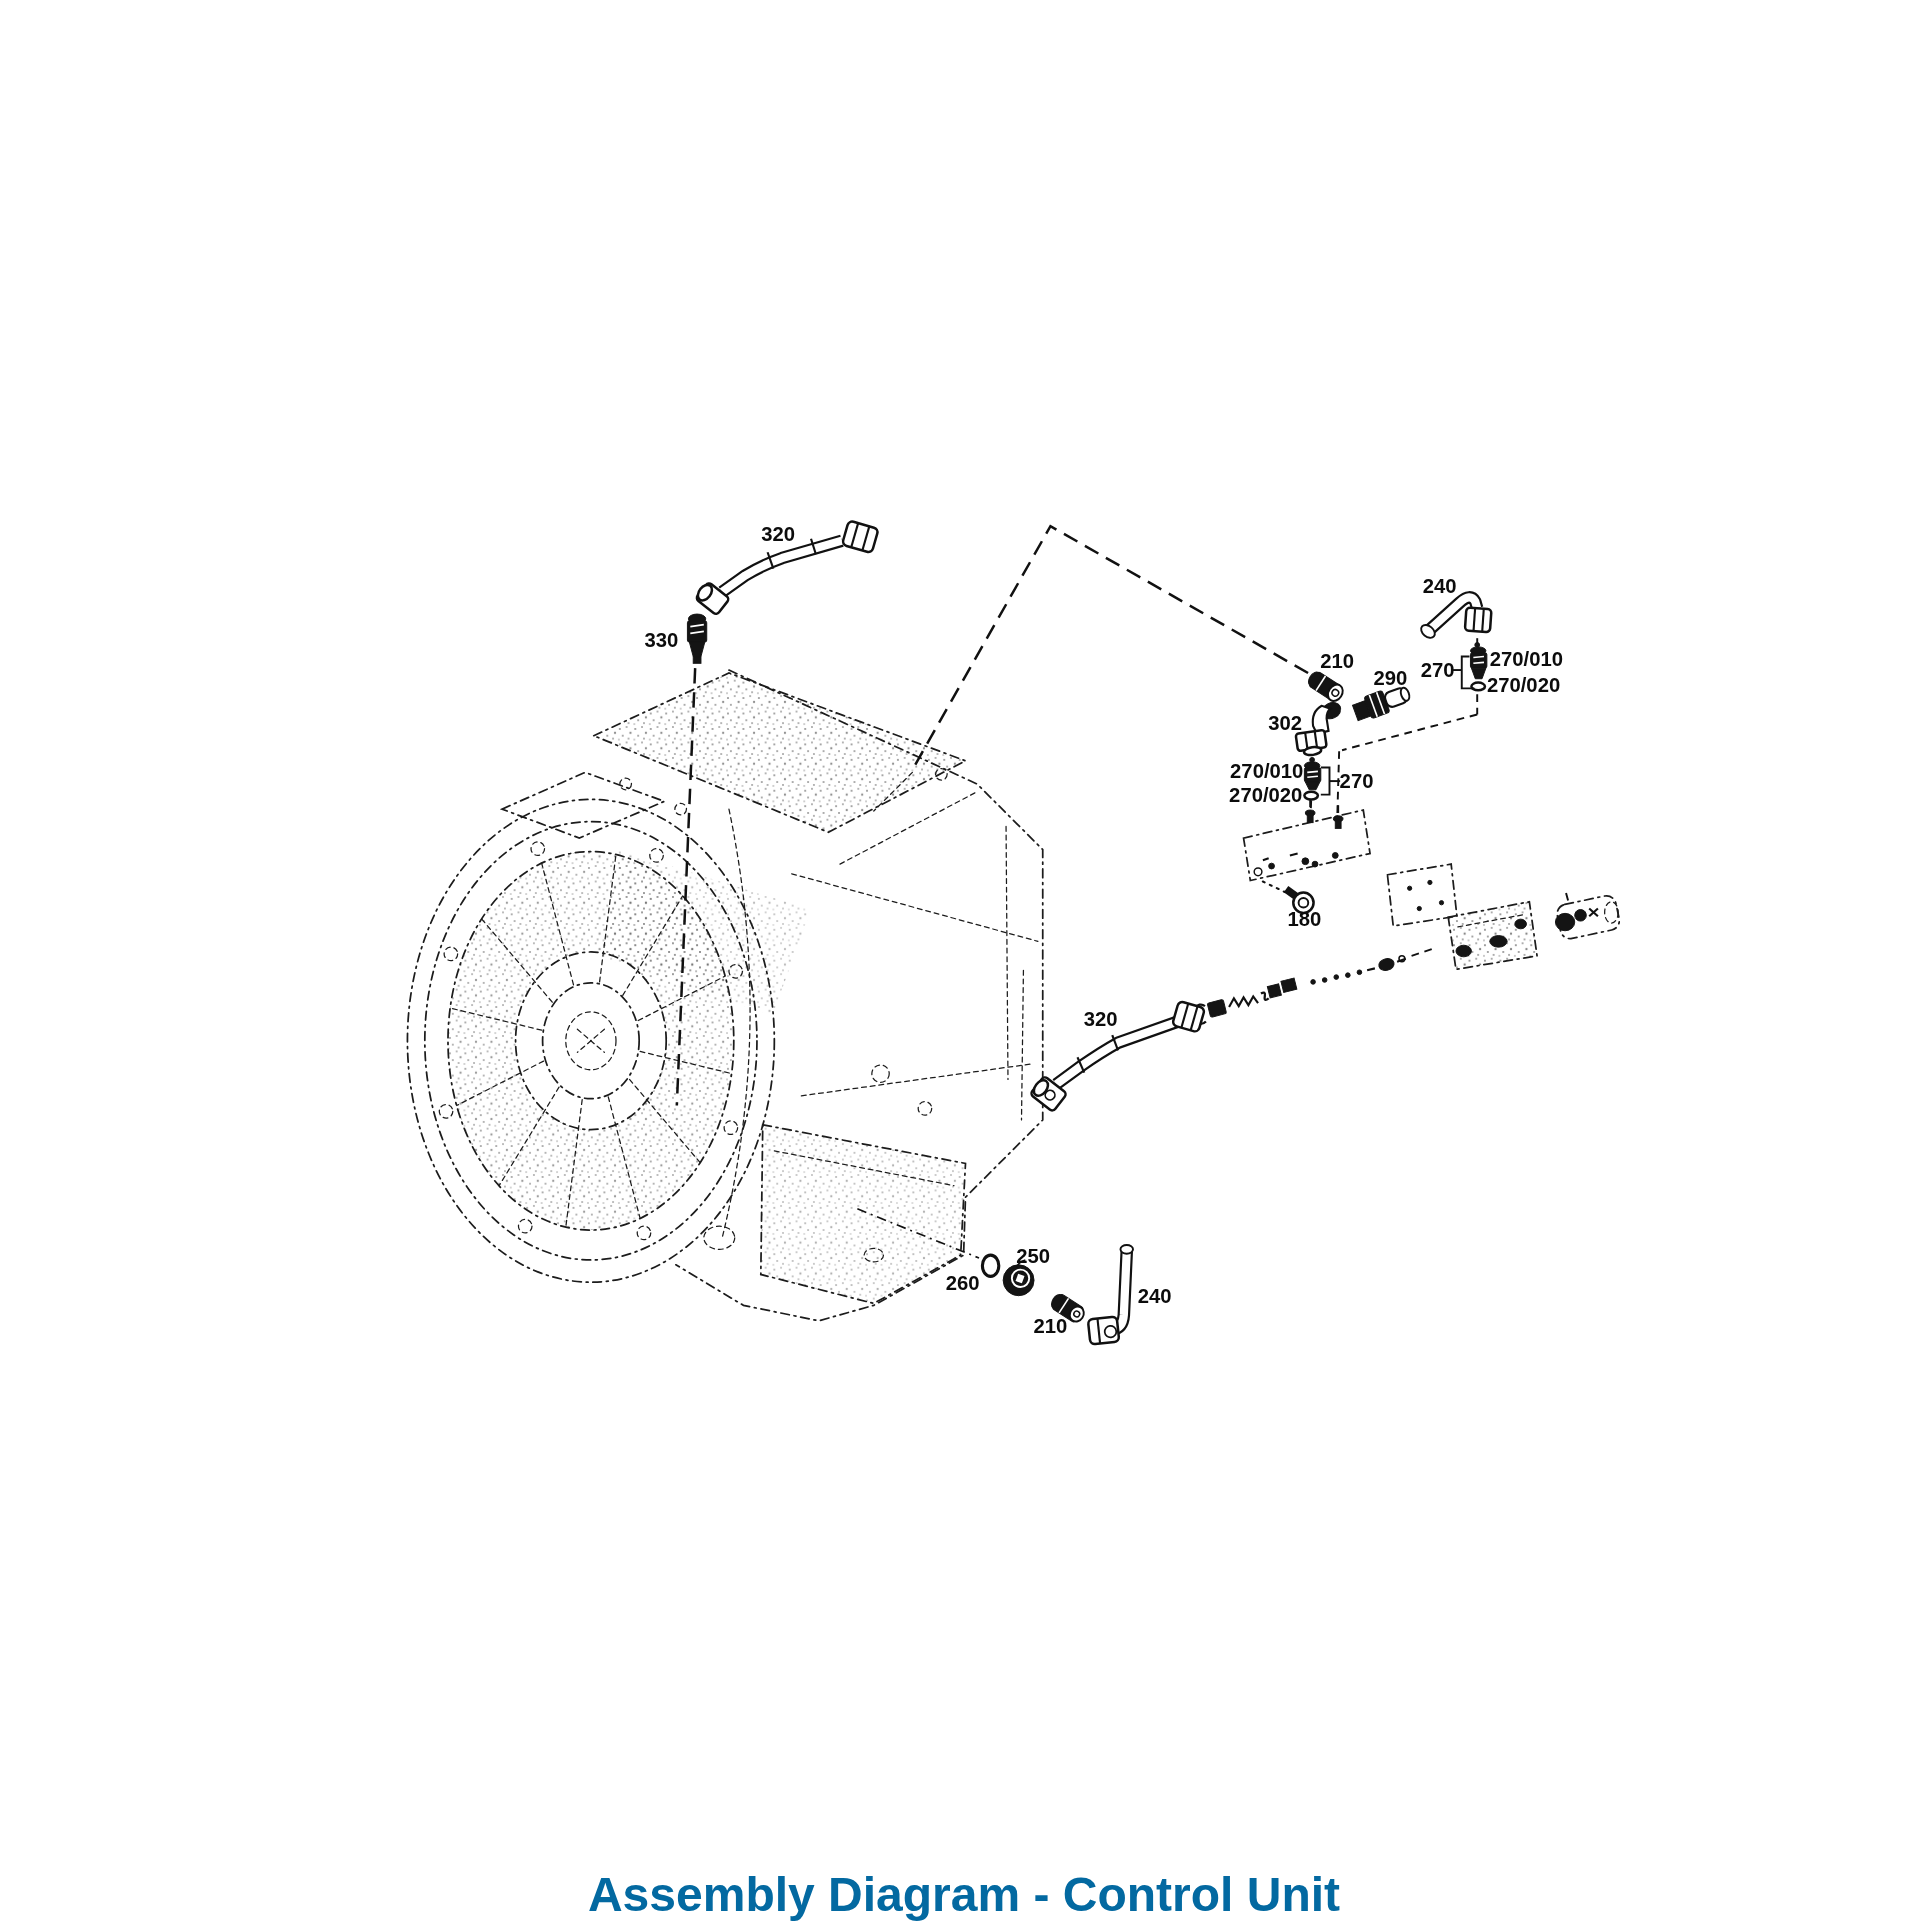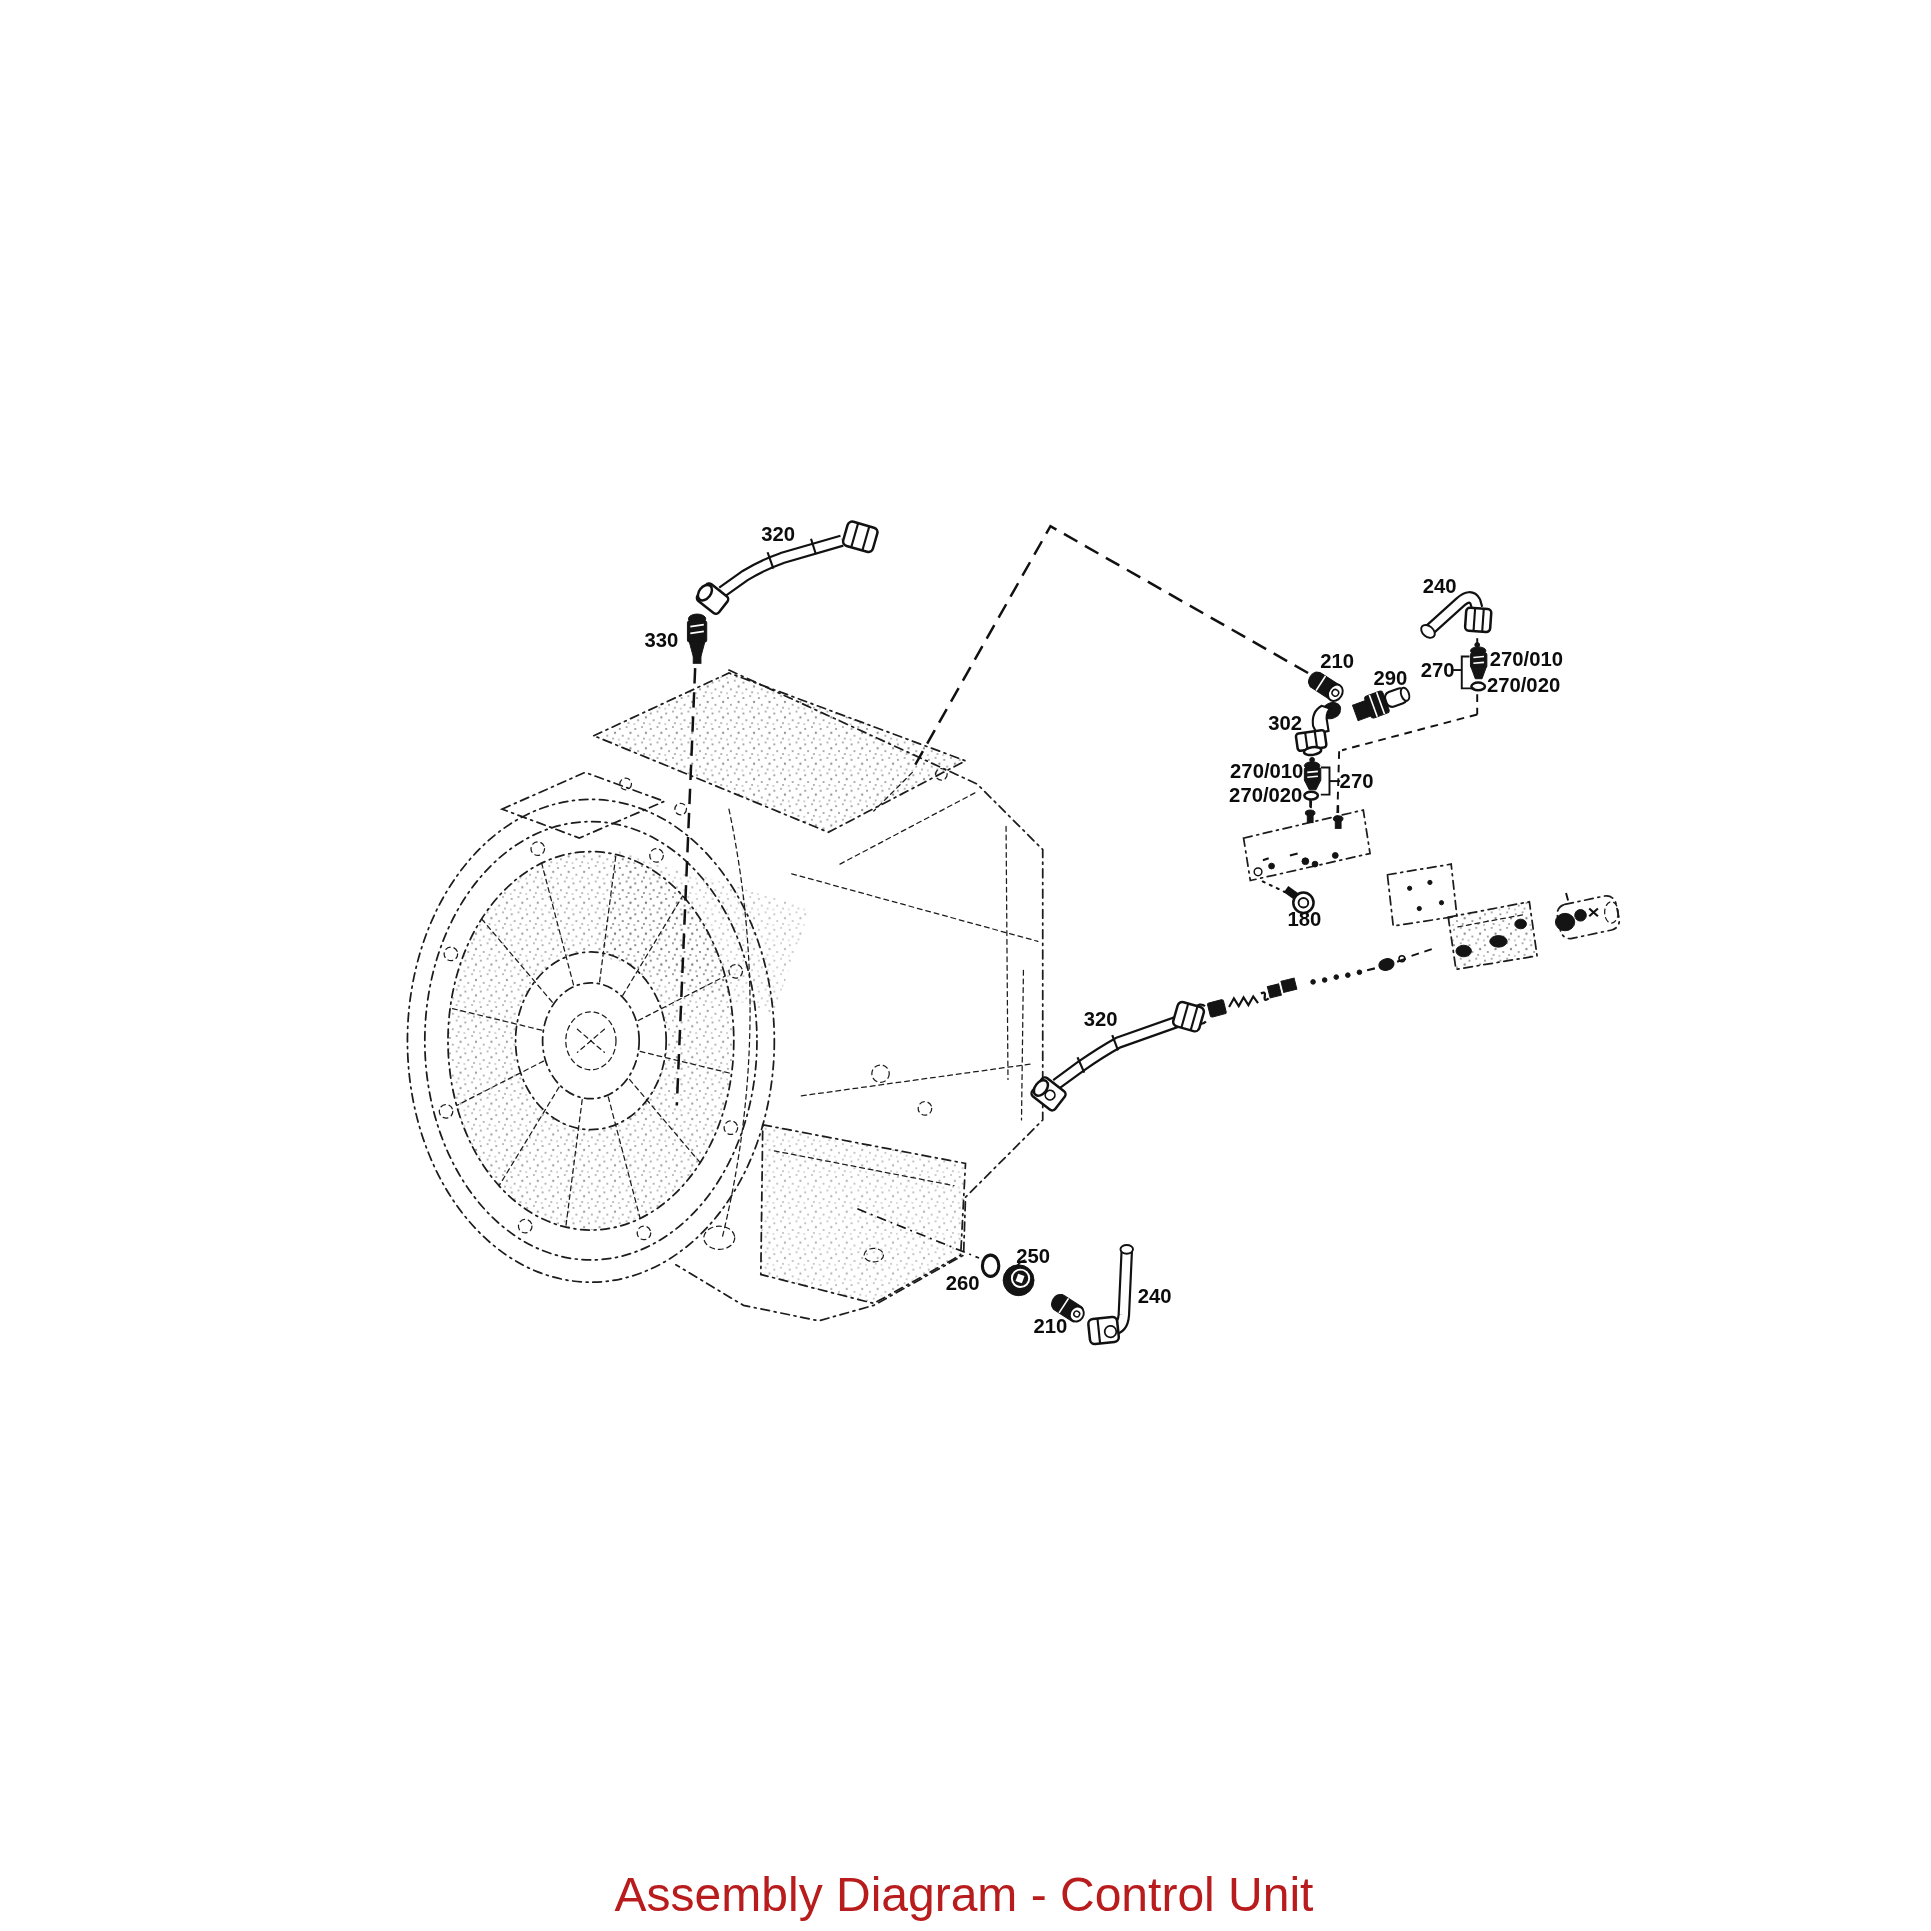--- a/index.html
+++ b/index.html
@@ -346,15 +346,15 @@
         <text x="1405" y="816" class="part-label">270</text>
         <text x="1351" y="959" class="part-label">180</text>
         <text x="1140" y="1063" class="part-label">320</text>
         <text x="997" y="1336" class="part-label">260</text>
         <text x="1070" y="1308" class="part-label">250</text>
         <text x="1088" y="1381" class="part-label">210</text>
         <text x="1196" y="1350" class="part-label">240</text>
       </g>
 </svg>
 
-<div class="caption" style="color: #b91c1c;">Assembly Diagram - Control Unit</div>
+<div class="caption" style="color: #0369a1; font-weight: bold;">Assembly Diagram - Control Unit</div>
 </div>
 
 
 </body></html>

